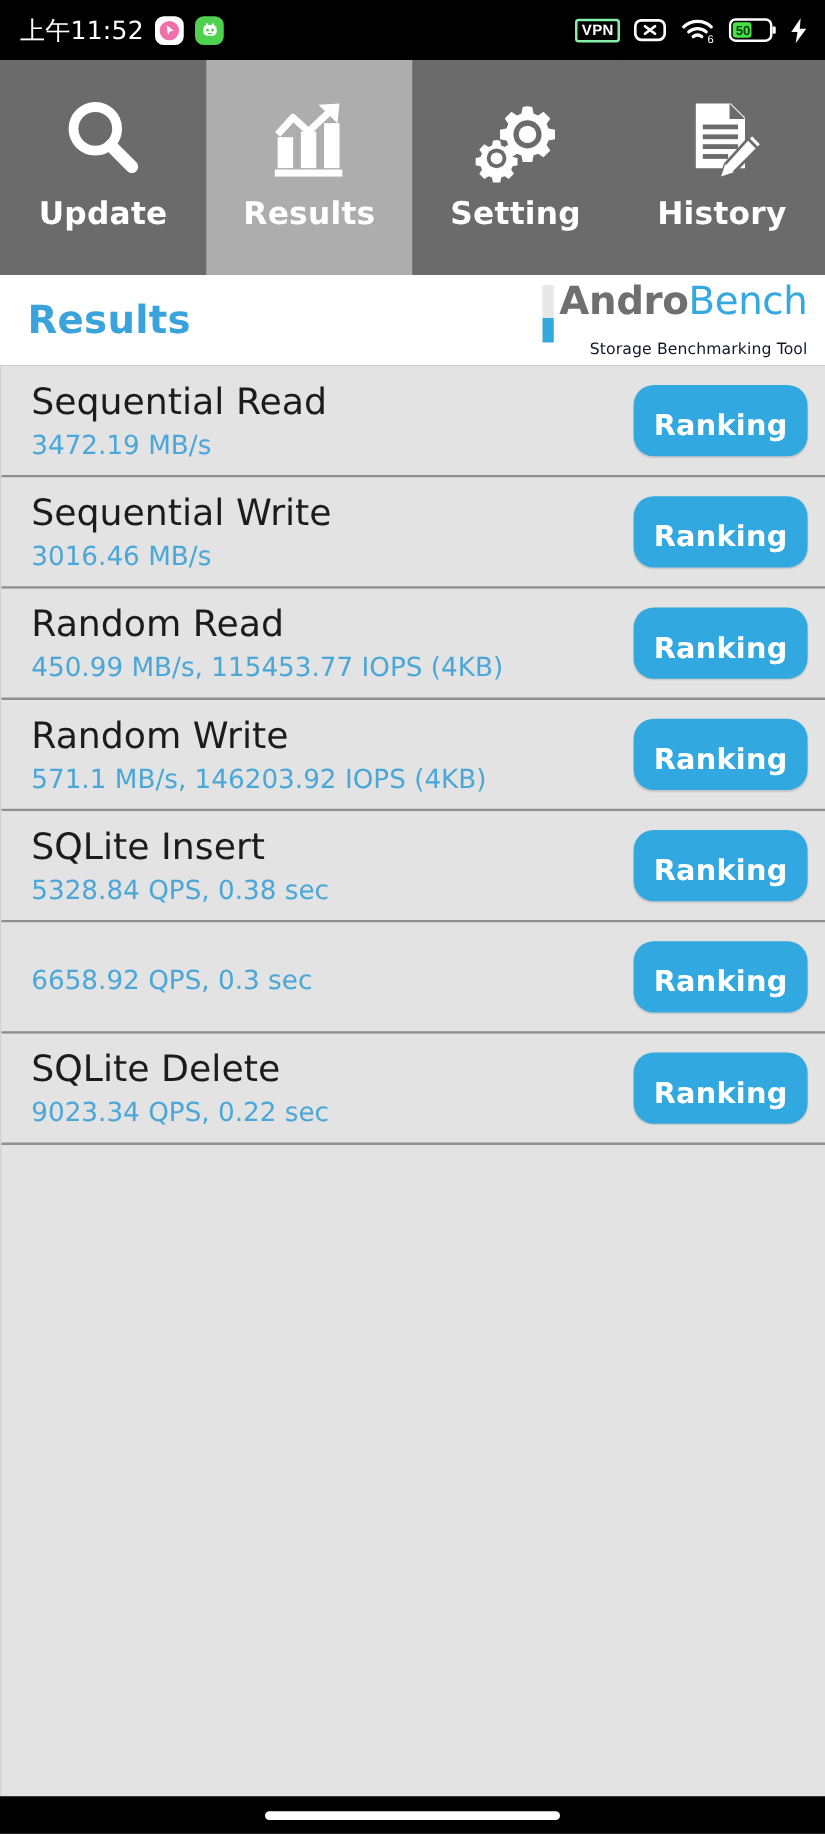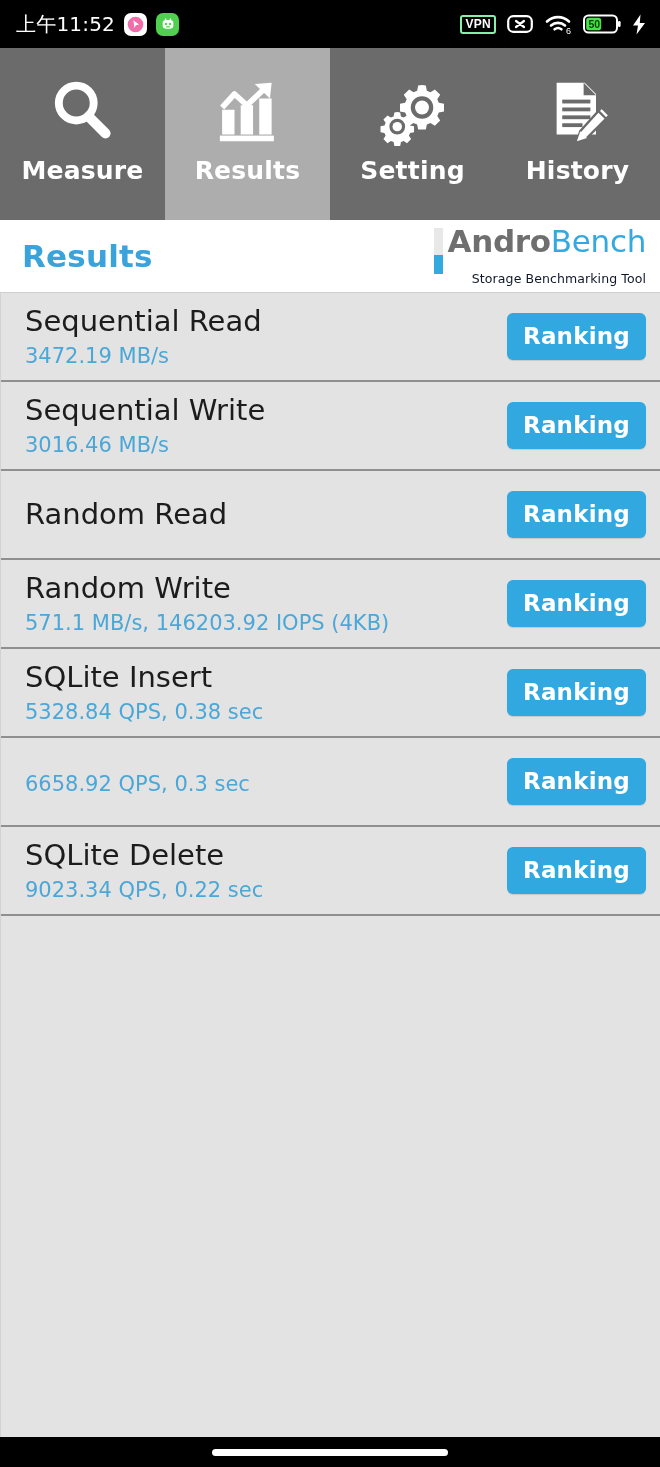--- a/index.html
+++ b/index.html
@@ -186,24 +186,24 @@
     font-size: 21px;
     color: #4aa7d8;
     margin-top: 5px;
     line-height: 1.15;
     font-family: "DejaVu Sans", sans-serif;
   }
   .ranking-btn {
     background: #32a8e0;
     color: #ffffff;
     border: none;
-    border-radius: 6px;
+    border-radius: 16px;
     font-size: 23px;
     font-weight: bold;
-    padding: 10px 16px 11px 16px;
+    padding: 20px 16px 11px 16px;
     letter-spacing: 0.2px;
     cursor: pointer;
     font-family: "DejaVu Sans", sans-serif;
     box-shadow: 0 1px 1px rgba(0,0,0,0.12);
   }
   .list-filler { background: #e3e3e3; flex: 1 1 auto; }
 
   
   .nav-bar {
     flex: 0 0 30px;
@@ -278,21 +278,21 @@
 
   <div class="tab-bar">
 
     <div class="tab">
       <span class="tab-icon">
         <svg width="72" height="72" viewBox="0 0 64 64">
           <circle cx="26" cy="24" r="15.5" fill="none" stroke="#ffffff" stroke-width="7"></circle>
           <path d="M37 36 L52 51" stroke="#ffffff" stroke-width="9" stroke-linecap="round"></path>
         </svg>
       </span>
-      <span class="tab-label">Measure</span>
+      <span class="tab-label">Update</span>
     </div>
 
     <div class="tab active">
       <span class="tab-icon">
         <svg width="72" height="72" viewBox="0 0 64 64">
           <rect x="9" y="30" width="11" height="22" fill="#ffffff"></rect>
           <rect x="25.5" y="26" width="11" height="26" fill="#ffffff"></rect>
           <rect x="42" y="20" width="11" height="32" fill="#ffffff"></rect>
           <rect x="7" y="53" width="48" height="5" fill="#ffffff"></rect>
           <path d="M9 28 L20 16 L31 26 L49 9" fill="none" stroke="#ffffff" stroke-width="5" stroke-linejoin="round"></path>
@@ -360,20 +360,21 @@
     <div class="result-row">
       <span class="row-texts">
         <span class="row-title">Sequential Write</span>
         <span class="row-value">3016.46 MB/s</span>
       </span>
       <button class="ranking-btn">Ranking</button>
     </div>
     <div class="result-row">
       <span class="row-texts">
         <span class="row-title">Random Read</span>
+        <span class="row-value">450.99 MB/s, 115453.77 IOPS (4KB)</span>
       </span>
       <button class="ranking-btn">Ranking</button>
     </div>
     <div class="result-row">
       <span class="row-texts">
         <span class="row-title">Random Write</span>
         <span class="row-value">571.1 MB/s, 146203.92 IOPS (4KB)</span>
       </span>
       <button class="ranking-btn">Ranking</button>
     </div>

